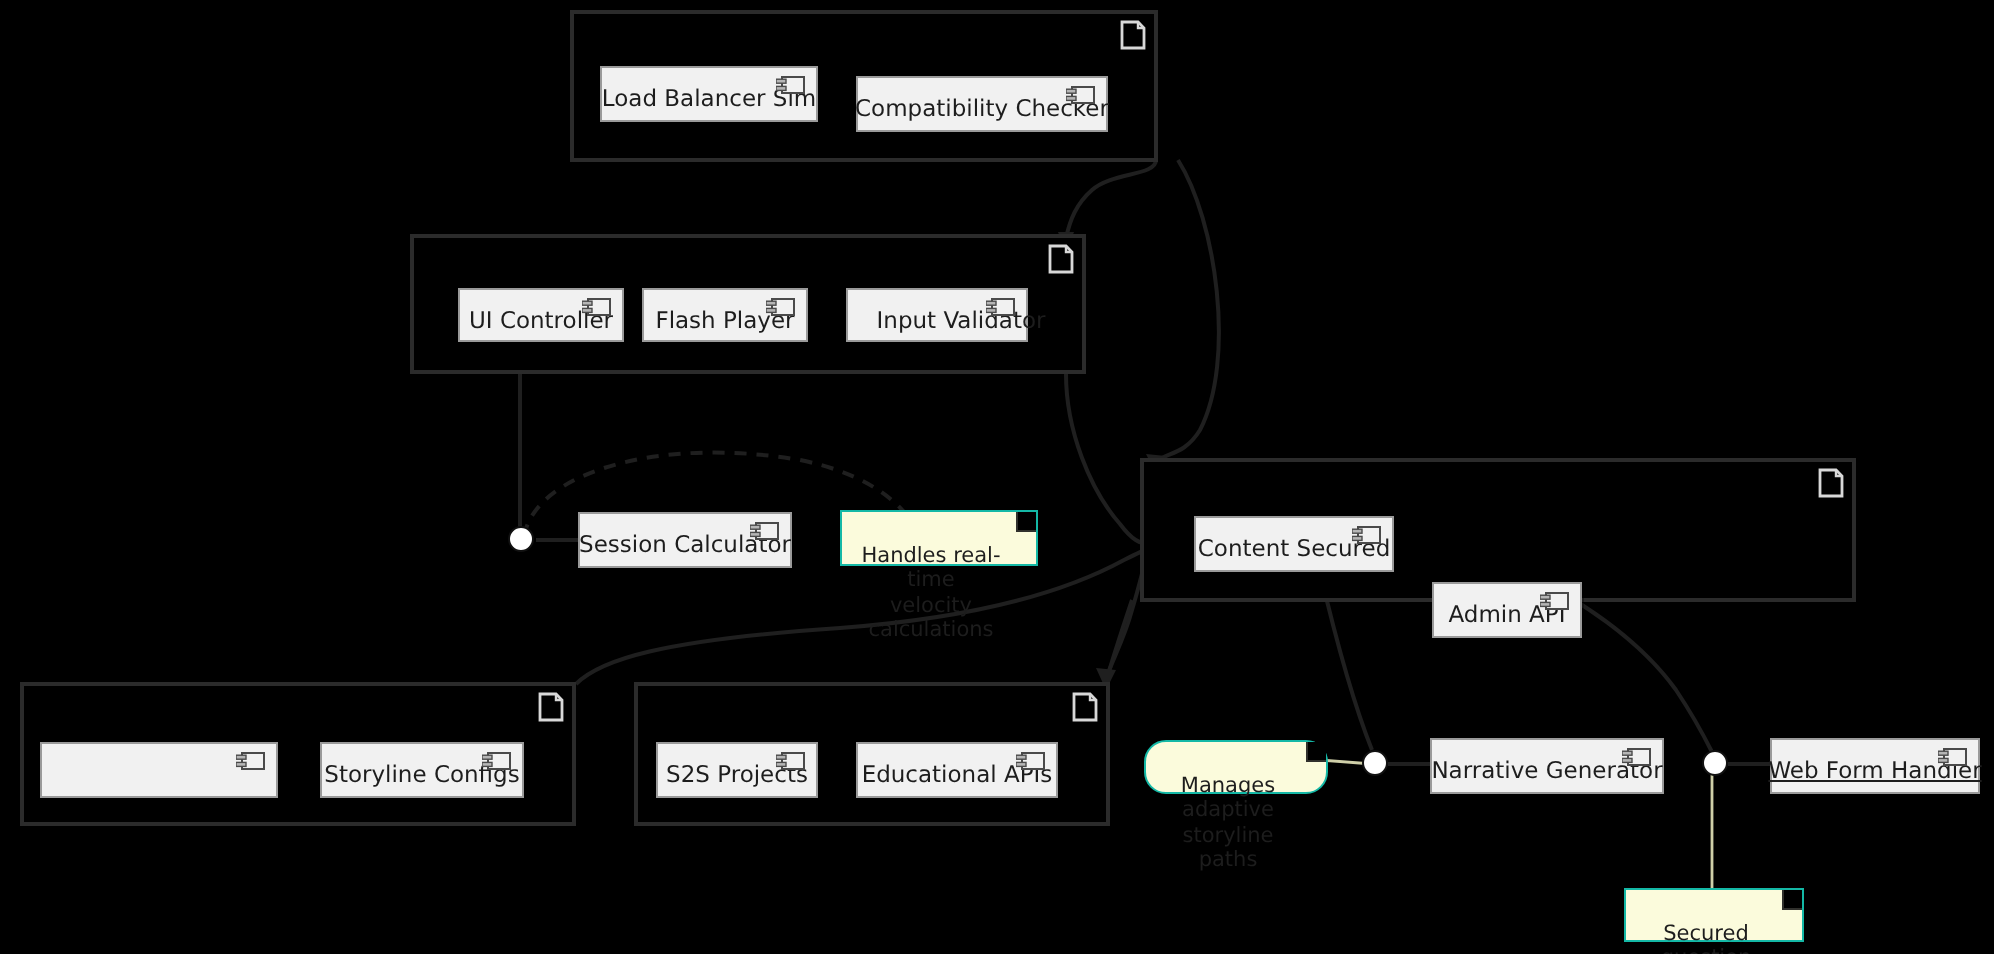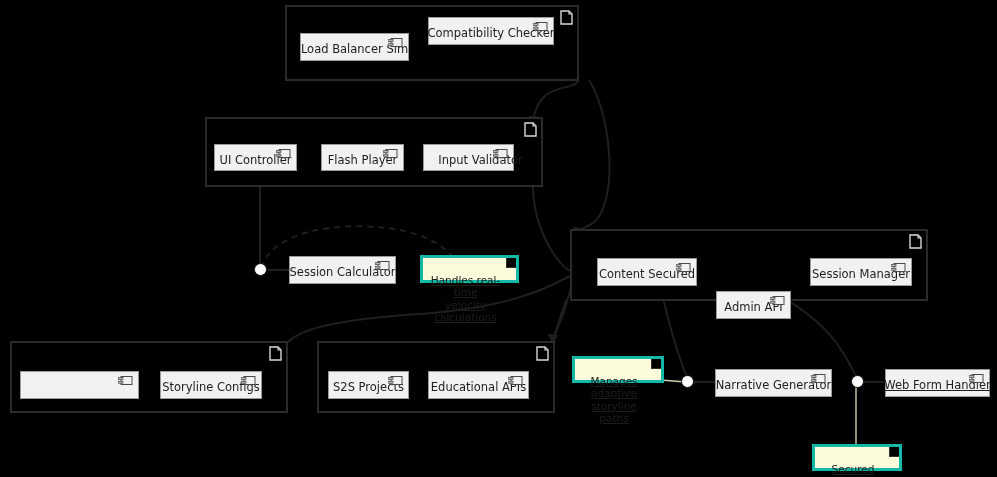--- a/index.html
+++ b/index.html
@@ -11,23 +11,23 @@
   .package{position:absolute;border:2px solid #2b2b2b;background:#000;box-sizing:border-box;}
   .pkg-corner{position:absolute;right:4px;top:3px;width:13px;height:15px;}
 
   .component{position:absolute;background:#f1f1f1;border:1px solid #9a9a9a;
     box-sizing:border-box;color:#1d1d1d;font-size:11.5px;
     display:flex;align-items:center;justify-content:center;
     box-shadow:1px 1px 0 rgba(0,0,0,.35);padding:0 10px;white-space:nowrap;}
   .component .cname{display:block;line-height:1;padding-top:6px;}
   .comp-icon{position:absolute;right:5px;top:4px;width:15px;height:9px;}
 
-  .note{position:absolute;background:#fbfbdc;border:3px solid #14b8a6;
+  .note{position:absolute;background:#fbfbdc;border:1px solid #14b8a6;
     color:#1d1d1d;font-size:10.5px;line-height:12.5px;padding:3px 12px 3px 4px;
-    box-sizing:border-box;white-space:pre-line;text-decoration:underline;}
+    box-sizing:border-box;white-space:pre-line;}
   .note .fold{position:absolute;right:0;top:0;width:9px;height:9px;
     background:#000;border-left:1px solid #30302c;border-bottom:1px solid #30302c;}
 
   .lollipop{position:absolute;width:13px;height:13px;border-radius:50%;
     background:#fff;border:1px solid #111;box-sizing:border-box;}
 </style>
 </head>
 <body>
 
 <div id="canvas">
@@ -75,36 +75,36 @@
     </svg>
   </div>
   <div class="component" style="left:300px;top:33px;width:109px;height:28px;">
     <span class="cname">Load Balancer Sim</span>
     <svg class="comp-icon" viewBox="0 0 15 9">
       <rect x="3" y="0.5" width="11" height="8" fill="#f1f1f1" stroke="#4a4a4a"></rect>
       <rect x="0" y="1.6" width="5" height="2" fill="#b5b5b5" stroke="#4a4a4a" stroke-width=".7"></rect>
       <rect x="0" y="5.2" width="5" height="2" fill="#b5b5b5" stroke="#4a4a4a" stroke-width=".7"></rect>
     </svg>
   </div>
-  <div class="component" style="left:428px;top:17px;width:126px;height:28px;">
+  <div class="component" style="left:428px;top:38px;width:126px;height:28px;">
     <span class="cname">Compatibility Checker</span>
     <svg class="comp-icon" viewBox="0 0 15 9">
       <rect x="3" y="0.5" width="11" height="8" fill="#f1f1f1" stroke="#4a4a4a"></rect>
       <rect x="0" y="1.6" width="5" height="2" fill="#b5b5b5" stroke="#4a4a4a" stroke-width=".7"></rect>
       <rect x="0" y="5.2" width="5" height="2" fill="#b5b5b5" stroke="#4a4a4a" stroke-width=".7"></rect>
     </svg>
   </div>
 
   <div class="package" style="left:205px;top:117px;width:338px;height:70px;">
     <svg class="pkg-corner" viewBox="0 0 13 15">
       <path d="M1 1 h8 l3 3 v10 h-11 z" fill="#000" stroke="#d8d8d8" stroke-width="1.4"></path>
       <path d="M9 1 v3 h3" fill="none" stroke="#d8d8d8" stroke-width="1.2"></path>
     </svg>
   </div>
-  <div class="component" style="left:214px;top:144px;width:83px;height:27px;">
+  <div class="component" style="left:229px;top:144px;width:83px;height:27px;">
     <span class="cname">UI Controller</span>
     <svg class="comp-icon" viewBox="0 0 15 9">
       <rect x="3" y="0.5" width="11" height="8" fill="#f1f1f1" stroke="#4a4a4a"></rect>
       <rect x="0" y="1.6" width="5" height="2" fill="#b5b5b5" stroke="#4a4a4a" stroke-width=".7"></rect>
       <rect x="0" y="5.2" width="5" height="2" fill="#b5b5b5" stroke="#4a4a4a" stroke-width=".7"></rect>
     </svg>
   </div>
   <div class="component" style="left:321px;top:144px;width:83px;height:27px;">
     <span class="cname">Flash Player</span>
     <svg class="comp-icon" viewBox="0 0 15 9">
@@ -152,28 +152,20 @@
     </svg>
   </div>
   <div class="component" style="left:716px;top:258px;width:75px;height:28px;margin-top:33px;">
     <span class="cname">Admin API</span>
     <svg class="comp-icon" viewBox="0 0 15 9">
       <rect x="3" y="0.5" width="11" height="8" fill="#f1f1f1" stroke="#4a4a4a"></rect>
       <rect x="0" y="1.6" width="5" height="2" fill="#b5b5b5" stroke="#4a4a4a" stroke-width=".7"></rect>
       <rect x="0" y="5.2" width="5" height="2" fill="#b5b5b5" stroke="#4a4a4a" stroke-width=".7"></rect>
     </svg>
   </div>
-  <div class="component" style="left:810px;top:258px;width:102px;height:28px;">
-    <span class="cname">Session Manager</span>
-    <svg class="comp-icon" viewBox="0 0 15 9">
-      <rect x="3" y="0.5" width="11" height="8" fill="#f1f1f1" stroke="#4a4a4a"></rect>
-      <rect x="0" y="1.6" width="5" height="2" fill="#b5b5b5" stroke="#4a4a4a" stroke-width=".7"></rect>
-      <rect x="0" y="5.2" width="5" height="2" fill="#b5b5b5" stroke="#4a4a4a" stroke-width=".7"></rect>
-    </svg>
-  </div>
 
   <div class="package" style="left:10px;top:341px;width:278px;height:72px;">
     <svg class="pkg-corner" viewBox="0 0 13 15">
       <path d="M1 1 h8 l3 3 v10 h-11 z" fill="#000" stroke="#d8d8d8" stroke-width="1.4"></path>
       <path d="M9 1 v3 h3" fill="none" stroke="#d8d8d8" stroke-width="1.2"></path>
     </svg>
   </div>
   <div class="component" style="left:20px;top:371px;width:119px;height:28px;">
     <svg class="comp-icon" viewBox="0 0 15 9">
       <rect x="3" y="0.5" width="11" height="8" fill="#f1f1f1" stroke="#4a4a4a"></rect>
@@ -206,21 +198,21 @@
   </div>
   <div class="component" style="left:428px;top:371px;width:101px;height:28px;">
     <span class="cname">Educational APIs</span>
     <svg class="comp-icon" viewBox="0 0 15 9">
       <rect x="3" y="0.5" width="11" height="8" fill="#f1f1f1" stroke="#4a4a4a"></rect>
       <rect x="0" y="1.6" width="5" height="2" fill="#b5b5b5" stroke="#4a4a4a" stroke-width=".7"></rect>
       <rect x="0" y="5.2" width="5" height="2" fill="#b5b5b5" stroke="#4a4a4a" stroke-width=".7"></rect>
     </svg>
   </div>
 
-  <div class="note" style="left:572px;top:356px;width:92px;height:27px;">
+  <div class="note" style="left:572px;top:370px;width:92px;height:27px;border-radius:11px;">
     <span>Manages adaptive
 storyline paths</span>
     <span class="fold"></span>
   </div>
   <div class="lollipop" style="left:681px;top:375px;"></div>
   <div class="component" style="left:715px;top:369px;width:117px;height:28px;">
     <span class="cname">Narrative Generator</span>
     <svg class="comp-icon" viewBox="0 0 15 9">
       <rect x="3" y="0.5" width="11" height="8" fill="#f1f1f1" stroke="#4a4a4a"></rect>
       <rect x="0" y="1.6" width="5" height="2" fill="#b5b5b5" stroke="#4a4a4a" stroke-width=".7"></rect>

